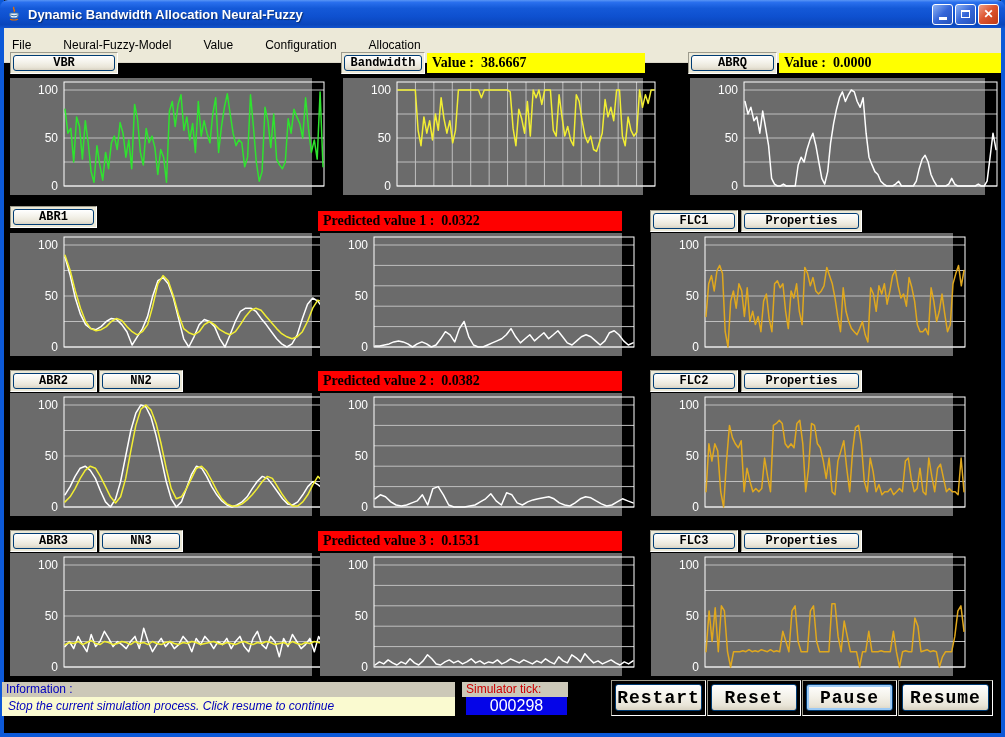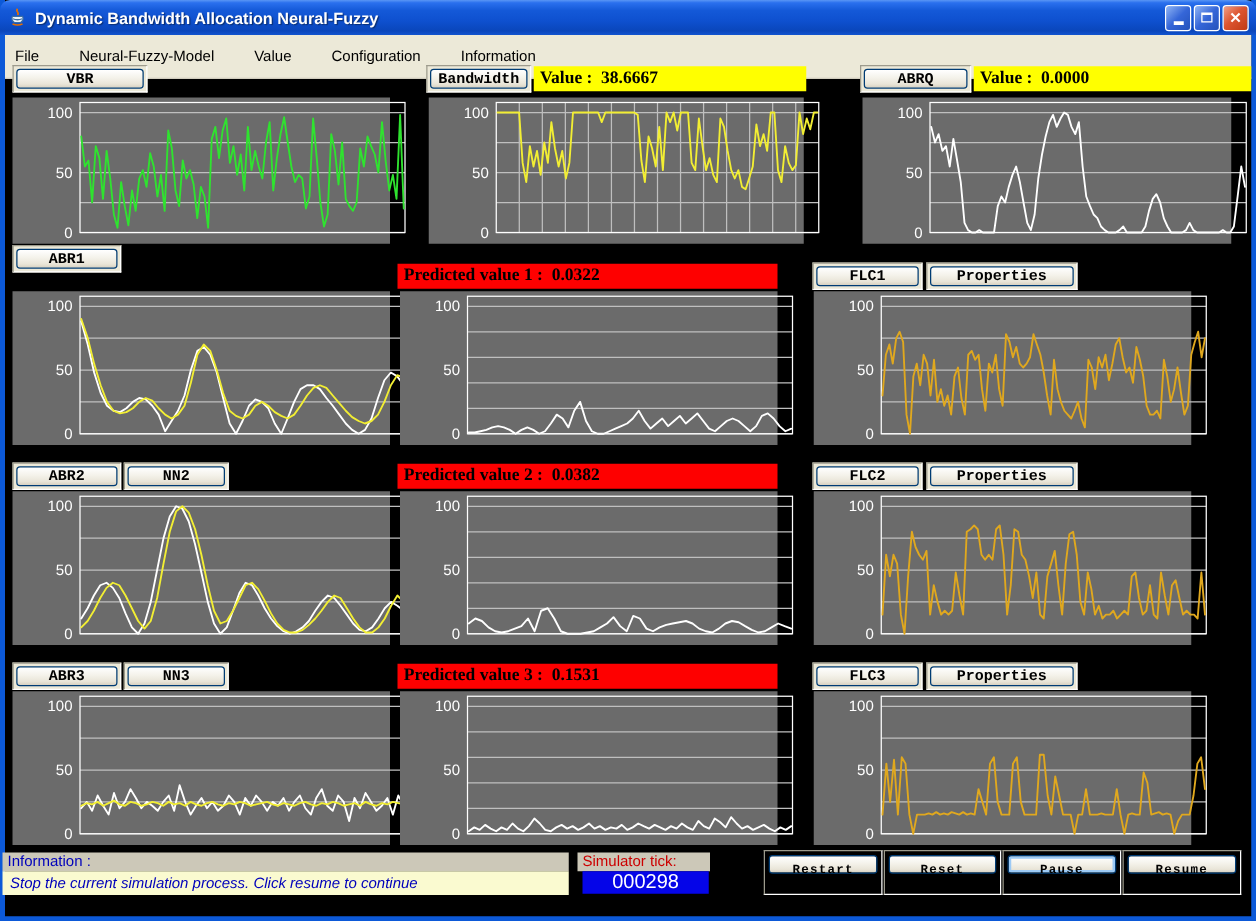--- a/index.html
+++ b/index.html
@@ -39,21 +39,21 @@
   
   .band { position:absolute; font-size:12px; }
   .band.gray { background:#ccc8b8; }
   .band.paleyellow { background:#fafad0; }
   .info-blue { color:#0000bb; padding-left:4px; line-height:15px; }
   .msg-blue { color:#0000bb; padding-left:6px; line-height:19px;font-style:italic; }
   .tick-red { color:#cc0000; padding-left:4px; line-height:15px; }
   .tickbox { position:absolute; background:#0505e8; color:#fff; text-align:center; font-size:16px; line-height:18px; }
 
   .ctlframe { position:absolute; border:1px solid #9d9b8d; border-right-color:#fff; border-bottom-color:#fff; padding:3px; height:36px; }
-  .ctlbtn { display:block; width:100%; height:15px; font-family:"Liberation Mono", monospace; font-weight:bold; font-size:10px;
+  .ctlbtn { display:block; width:100%; height:27px; font-family:"Liberation Mono", monospace; font-weight:bold; font-size:18px;
     letter-spacing:1px; color:#000; background:linear-gradient(#ffffff,#f4f2ea 45%,#e9e5d8 80%,#d8d2c2);
     border:1px solid #003c74; border-radius:3px; text-align:center; line-height:24px; }
   .ctlbtn.focused { box-shadow:inset 0 0 0 2px #9ccaf5; }
 
   svg.chart { display:block; }
 </style>
 </head>
 <body>
 
 <div class="window">
@@ -75,21 +75,21 @@
         </div>
       <div class="winbtn close">✕</div>
     </div>
   </div>
 
   <div class="menubar">
     <span class="menu-item">File</span>
     <span class="menu-item">Neural-Fuzzy-Model</span>
     <span class="menu-item">Value</span>
     <span class="menu-item">Configuration</span>
-    <span class="menu-item">Information</span>
+    <span class="menu-item">Allocation</span>
   </div>
 
   <div class="bframe" style="left:6px;top:52px;width:108px;">
     <button class="xpbtn">VBR</button>
   </div>
   <div class="panel" style="left:6px;top:78px;width:302px;height:117px;">
     <svg class="chart" width="302" height="117" viewBox="0 0 302 117">
         <line x1="34" y1="12" x2="294" y2="12" stroke="#bfbfbf" stroke-width="1"></line>
         <line x1="34" y1="36" x2="294" y2="36" stroke="#bfbfbf" stroke-width="1"></line>
         <line x1="34" y1="60" x2="294" y2="60" stroke="#bfbfbf" stroke-width="1"></line>
@@ -147,21 +147,21 @@
         <line x1="34" y1="84" x2="287" y2="84" stroke="#bfbfbf" stroke-width="1"></line>
         <line x1="34" y1="108" x2="287" y2="108" stroke="#bfbfbf" stroke-width="1"></line>
         <rect x="34" y="4" width="253" height="104" fill="none" stroke="#ffffff" stroke-width="1"></rect>
         <text x="28" y="16" fill="#ffffff" text-anchor="end" font-size="12" font-family="Liberation Sans, sans-serif">100</text>
         <text x="28" y="64" fill="#ffffff" text-anchor="end" font-size="12" font-family="Liberation Sans, sans-serif">50</text>
         <text x="28" y="112" fill="#ffffff" text-anchor="end" font-size="12" font-family="Liberation Sans, sans-serif">0</text>
         <polyline points="35.0,23.5 38.0,36.0 40.9,29.3 43.9,42.7 46.8,38.9 49.8,55.2 52.7,33.1 55.7,50.4 58.6,67.7 61.6,100.3 64.5,106.1 67.5,108.0 70.4,108.0 73.4,106.1 76.3,108.0 79.3,108.0 82.2,108.0 85.2,108.0 88.2,86.9 91.1,79.2 94.1,84.0 97.0,71.5 100.0,61.9 102.9,55.2 105.9,67.7 108.8,84.0 111.8,100.3 114.7,106.1 117.7,93.6 120.6,64.8 123.6,45.6 126.5,31.2 129.5,19.7 132.4,13.9 135.4,23.5 138.4,16.8 141.3,12.0 144.3,13.9 147.2,23.5 150.2,29.3 153.1,19.7 156.1,55.2 159.0,79.2 162.0,86.9 164.9,93.6 167.9,96.5 170.8,103.2 173.8,106.1 176.7,108.0 179.7,108.0 182.6,108.0 185.6,106.1 188.6,103.2 191.5,108.0 194.5,108.0 197.4,108.0 200.4,108.0 203.3,108.0 206.3,103.2 209.2,90.7 212.2,81.1 215.1,77.3 218.1,84.0 221.0,96.5 224.0,103.2 226.9,108.0 229.9,108.0 232.8,108.0 235.8,108.0 238.8,106.1 241.7,100.3 244.7,106.1 247.6,108.0 250.6,108.0 253.5,108.0 256.5,108.0 259.4,108.0 262.4,108.0 265.3,108.0 268.3,106.1 271.2,108.0 274.2,108.0 277.1,103.2 280.1,79.2 283.0,55.2 286.0,71.5" fill="none" stroke="#ffffff" stroke-width="1.5" stroke-linejoin="round" stroke-linecap="round"></polyline>
       </svg>
   </div>
 
-  <div class="bframe" style="left:6px;top:196px;width:87px;">
+  <div class="bframe" style="left:6px;top:206px;width:87px;">
     <button class="xpbtn">ABR1</button>
   </div>
   <div class="bframe" style="left:95px;top:210px;width:108px;margin-top:26px;">
     <button class="xpbtn">NN1</button>
   </div>
   <div class="panel" style="left:6px;top:233px;width:302px;height:123px;">
     <svg class="chart" width="302" height="123" viewBox="0 0 302 123">
         <line x1="34" y1="12" x2="294" y2="12" stroke="#bfbfbf" stroke-width="1"></line>
         <line x1="34" y1="37.5" x2="294" y2="37.5" stroke="#bfbfbf" stroke-width="1"></line>
         <line x1="34" y1="63" x2="294" y2="63" stroke="#bfbfbf" stroke-width="1"></line>

